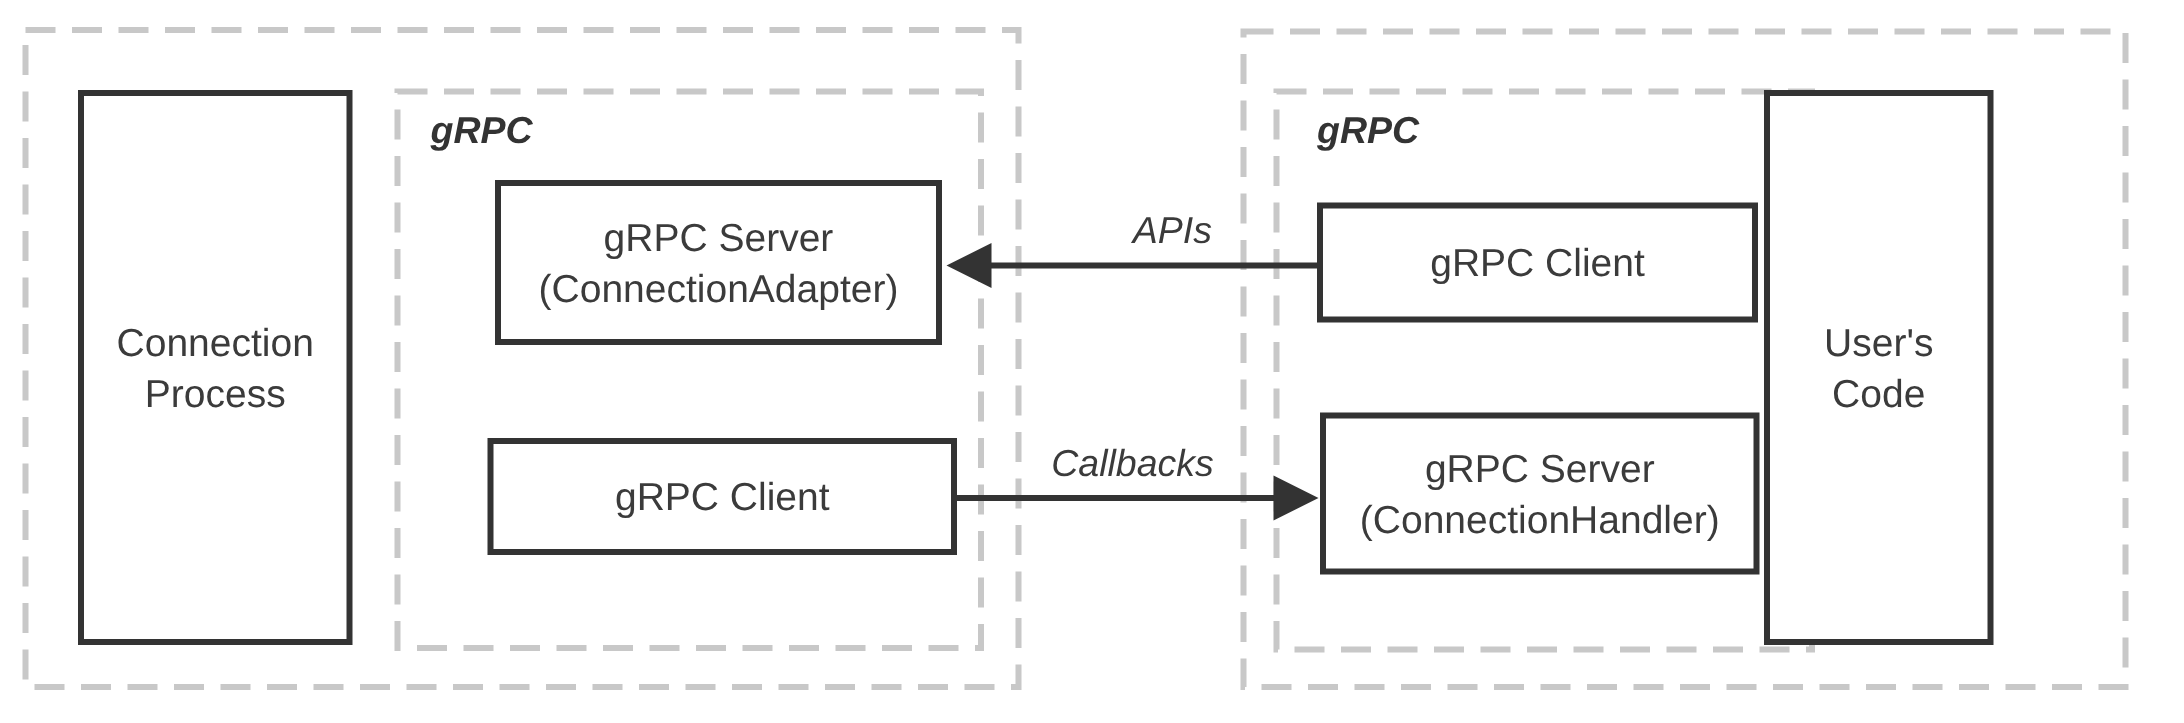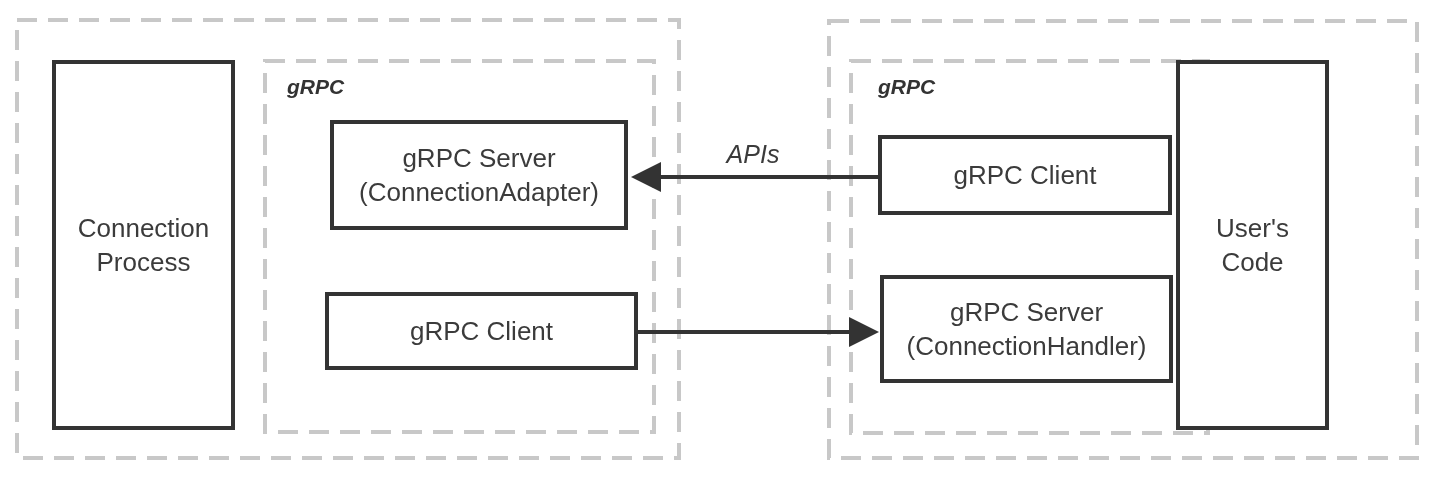--- a/index.html
+++ b/index.html
@@ -28,42 +28,42 @@
     text-align: center;
     font-size: 26px;
     line-height: 34px;
     color: #3b3b3b;
     white-space: pre-line;
   }
   .grpc-label {
     position: absolute;
     font-style: italic;
     font-weight: 600;
-    font-size: 21px;
+    font-size: 25px;
     line-height: 26px;
     color: #333333;
   }
   .arrow-label {
     position: absolute;
     font-style: italic;
     font-size: 25px;
     line-height: 26px;
     color: #3b3b3b;
     text-align: center;
   }
   
   .connection-process { left: 52px;   top: 60px;  width: 183px; height: 370px; justify-content: center; }
   .server-adapter     { left: 330px;  top: 120px; width: 298px; height: 110px; }
   .client-left        { left: 325px;  top: 292px; width: 313px; height: 78px;  }
   .client-right       { left: 878px;  top: 135px; width: 294px; height: 80px;  }
   .server-handler     { left: 880px;  top: 275px; width: 293px; height: 108px; }
   .users-code         { left: 1176px; top: 60px;  width: 153px; height: 370px; }
   .grpc-label-left    { left: 287px;  top: 74px;  }
   .grpc-label-right   { left: 878px;  top: 74px;  }
-  .apis-label         { left: 698px;  top: 141px; width: 110px; }
+  .apis-label         { left: 698px;  top: 141px; width: 110px; text-align: right; }
   .callbacks-label    { left: 692px;  top: 296px; width: 126px; }
 </style>
 </head>
 <body>
 
 <div class="stage">
 
   <svg class="layer" viewBox="0 0 1456 482">
 
     <rect x="17" y="20" width="662" height="438" fill="none" stroke="#c8c8c8" stroke-width="4" stroke-dasharray="20 11"></rect>
@@ -88,20 +88,21 @@
   <div class="box server-adapter">
     <span>gRPC Server
 (ConnectionAdapter)</span>
   </div>
 
   <div class="box client-left">
     <span>gRPC Client</span>
   </div>
 
   <div class="arrow-label apis-label">APIs</div>
+  <div class="arrow-label callbacks-label">Callbacks</div>
 
   <div class="grpc-label grpc-label-right">gRPC</div>
 
   <div class="box client-right">
     <span>gRPC Client</span>
   </div>
 
   <div class="box server-handler">
     <span>gRPC Server
 (ConnectionHandler)</span>

